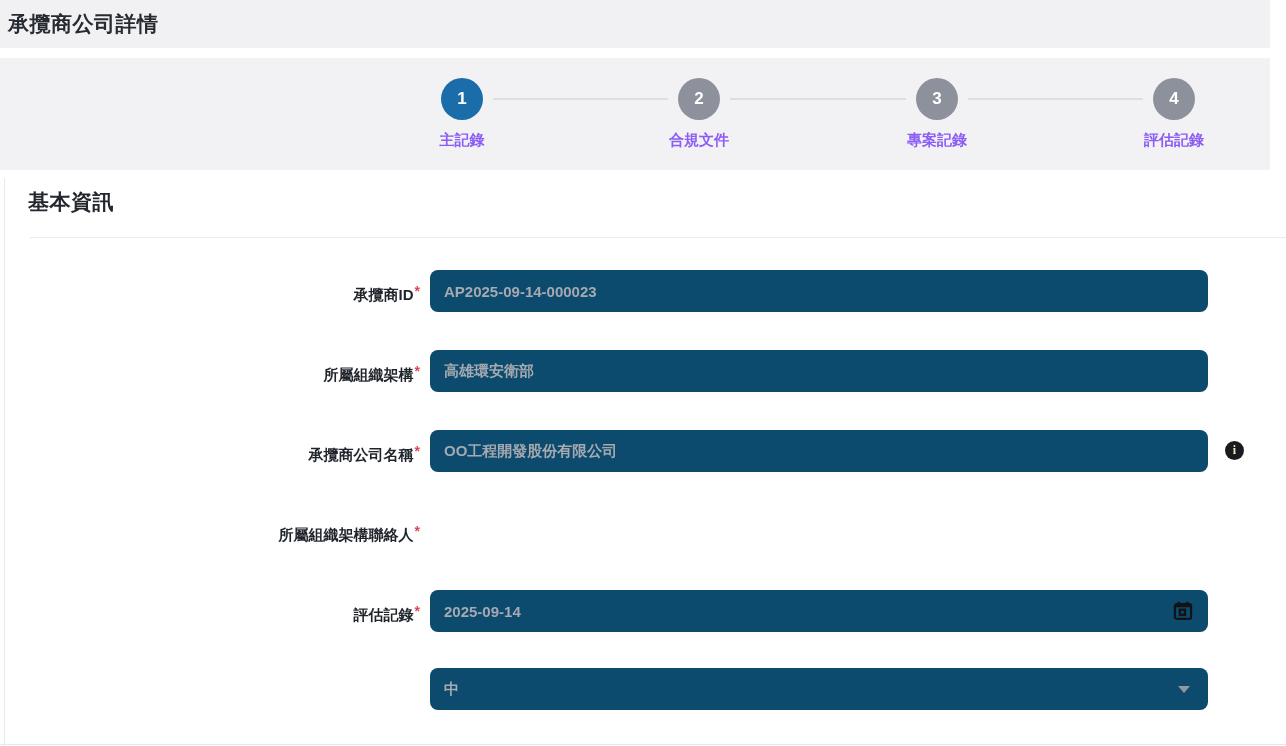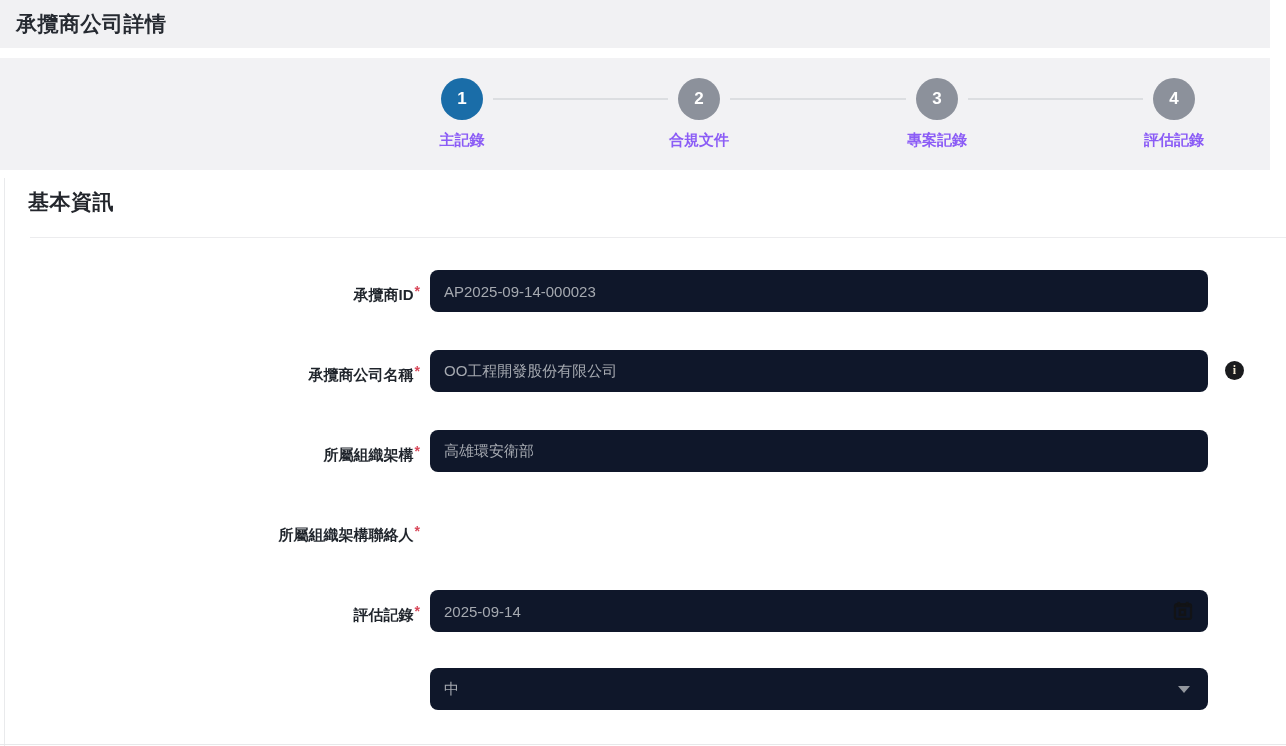--- a/index.html
+++ b/index.html
@@ -8,21 +8,21 @@
     background:#ffffff;
     font-family:"Liberation Sans","DejaVu Sans",sans-serif;
   }
 
   
   .title-bar {
     position:absolute; left:0; top:0; width:1270px; height:48px;
     background:#f1f1f3;
   }
   .title-bar h1 {
-    margin:0; padding-left:16px; line-height:48px;
+    margin:0; padding-left:8px; line-height:48px;
     font-size:21px; font-weight:700; color:#262a31; letter-spacing:.5px;
   }
 
   
   .stepper-bar {
     position:absolute; left:0; top:58px; width:1270px; height:112px;
     background:#f2f2f4;
   }
   .steps { position:absolute; inset:0; }
   .step { position:absolute; top:20px; width:170px; text-align:center; transform:translateX(-50%); cursor:pointer; }
@@ -62,23 +62,24 @@
 
   .form-label {
     position:absolute; left:0; top:0; width:420px; height:42px;
     line-height:42px; text-align:right;
     font-size:15px; font-weight:700; color:#1f242b;
   }
   .req { color:#d9485a; font-size:14px; vertical-align:4px; margin-left:1px; }
 
   .input-box {
     position:absolute; left:430px; top:0; width:778px; height:42px;
-    background:#0f172a; border-radius:8px;
+    background:#0c4a6e; border-radius:8px;
     display:flex; align-items:center; padding:0 14px; box-sizing:border-box;
     cursor:default;
+    font-weight:bold;
   }
   .input-value { font-size:15px; color:#a5a9b0; white-space:nowrap; }
 
   .cal-btn { margin-left:auto; width:22px; height:22px; color:#121316; cursor:pointer; flex:none; }
   .cal-btn svg { display:block; width:22px; height:22px; }
 
   .sel-arrow {
     margin-left:auto; margin-right:4px; flex:none;
     width:0; height:0;
     border-left:6px solid transparent; border-right:6px solid transparent;
@@ -138,35 +139,35 @@
     <div class="form-row">
       <label class="form-label"><span>承攬商ID</span><span class="req">*</span></label>
       <div class="input-box">
         <span class="input-value">AP2025-09-14-000023</span>
 
       </div>
 
     </div>
 
     <div class="form-row">
+      <label class="form-label"><span>所屬組織架構</span><span class="req">*</span></label>
+      <div class="input-box">
+        <span class="input-value">高雄環安衛部</span>
+
+      </div>
+
+    </div>
+
+    <div class="form-row">
       <label class="form-label"><span>承攬商公司名稱</span><span class="req">*</span></label>
       <div class="input-box">
         <span class="input-value">OO工程開發股份有限公司</span>
 
       </div>
       <span class="info-btn">i</span>
-    </div>
-
-    <div class="form-row">
-      <label class="form-label"><span>所屬組織架構</span><span class="req">*</span></label>
-      <div class="input-box">
-        <span class="input-value">高雄環安衛部</span>
-
-      </div>
-
     </div>
 
     <div class="form-row">
       <label class="form-label"><span>所屬組織架構聯絡人</span><span class="req">*</span></label>
 
     </div>
 
     <div class="form-row">
       <label class="form-label"><span>評估記錄</span><span class="req">*</span></label>
       <div class="input-box">

